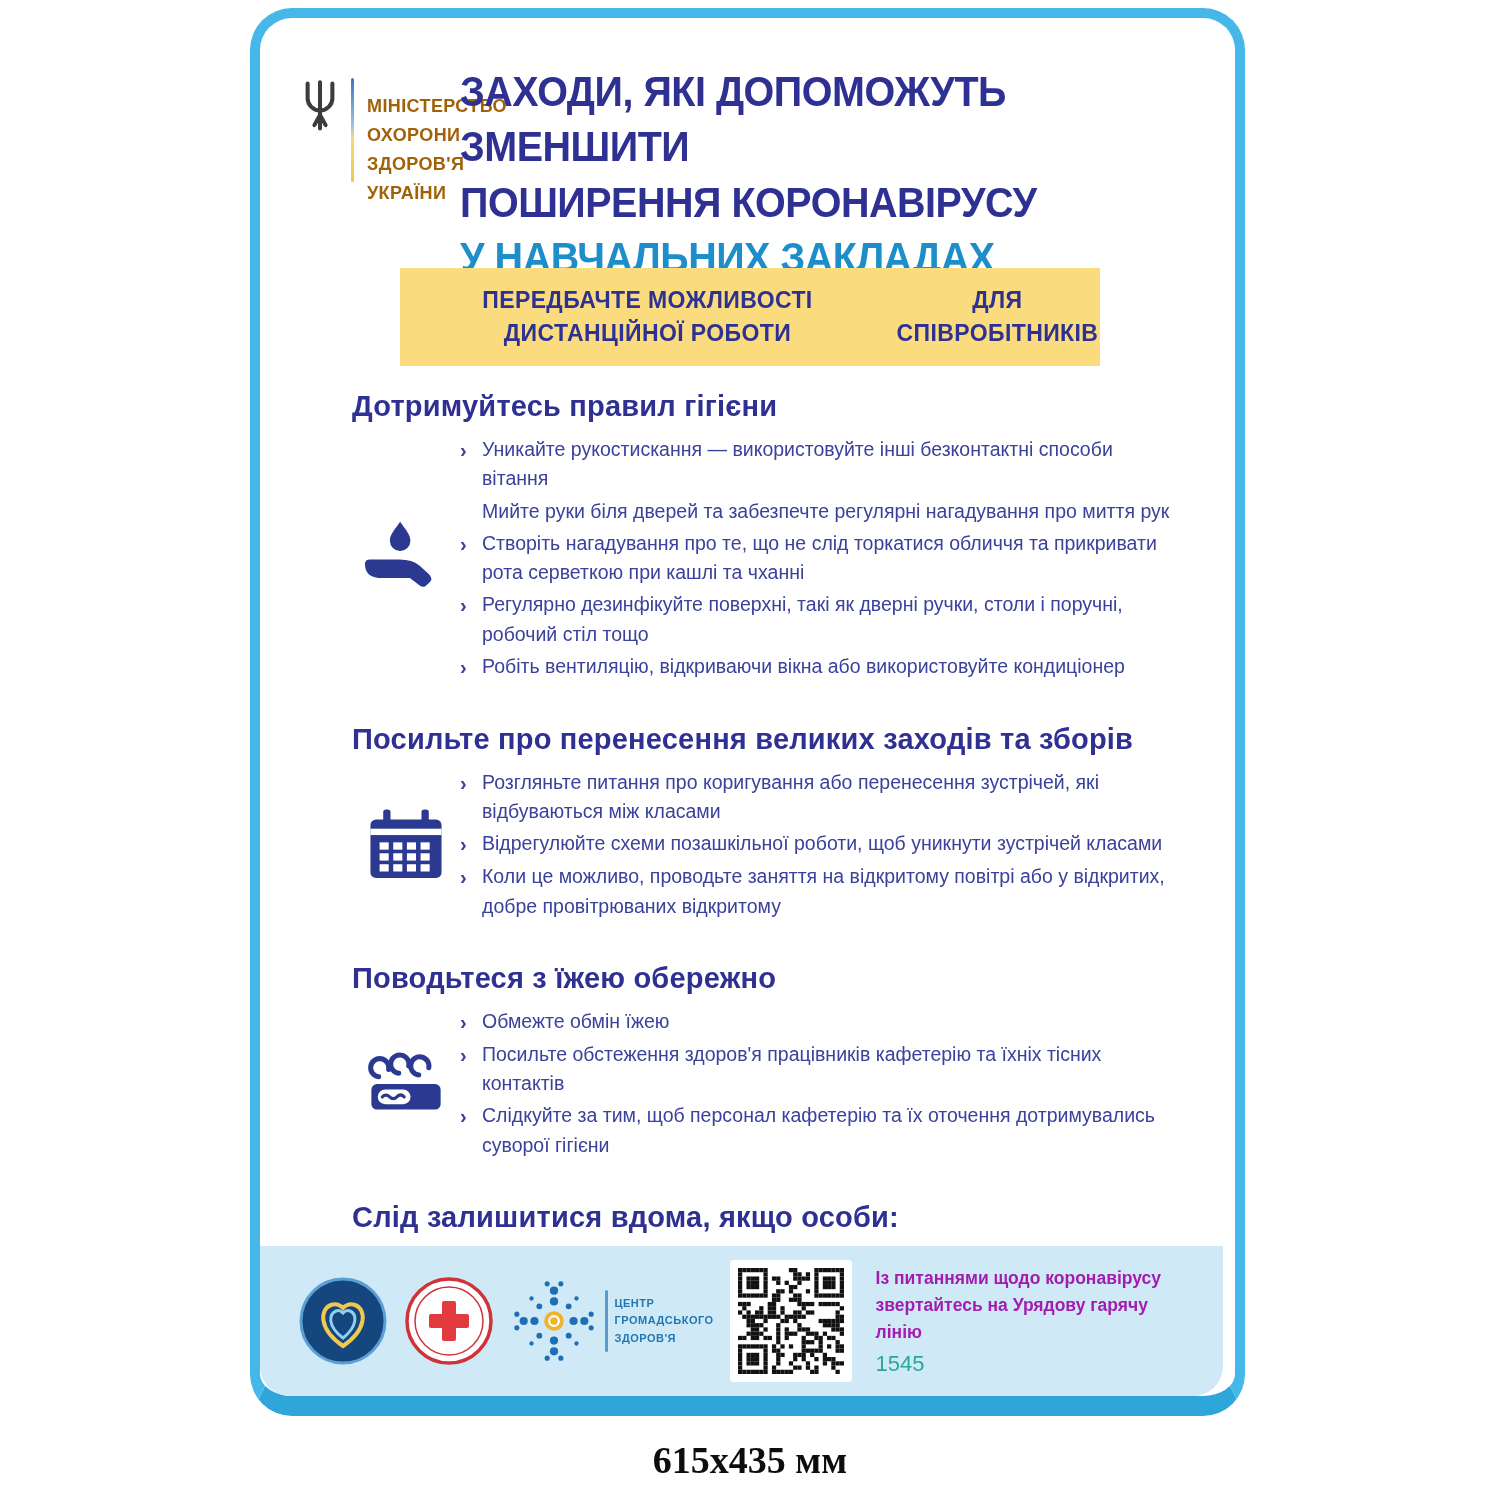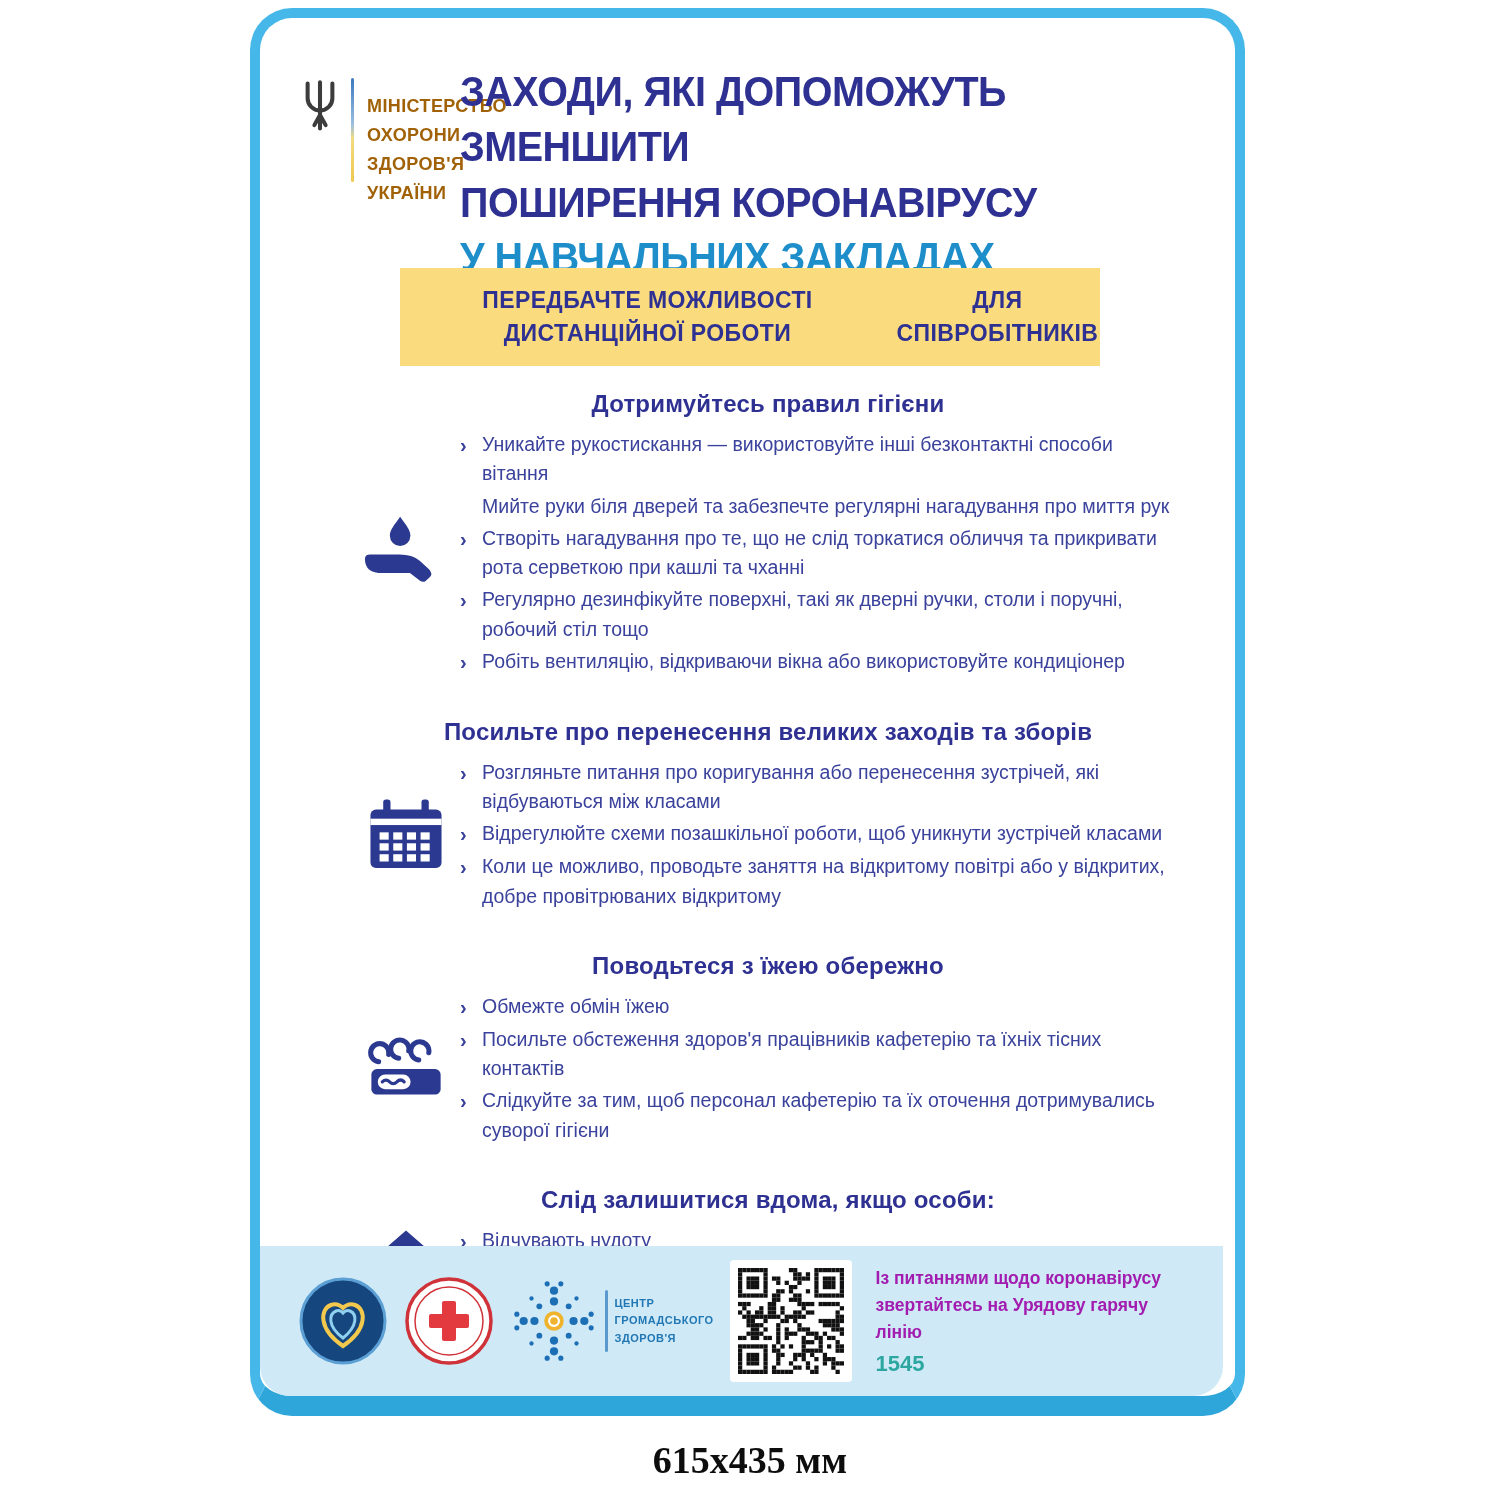--- a/index.html
+++ b/index.html
@@ -32,42 +32,42 @@
   
   .banner {
     position:absolute; left:140px; top:250px; width:700px; height:98px;
     background:#fadc7e; display:flex; flex-direction:row; align-items:center; justify-content:center;
     text-align:center;
   }
   .banner div { font-size:23px; font-weight:800; color:#2e3192; letter-spacing:0.4px; line-height:1.45; }
   
   .content { position:absolute; left:92px; top:372px; width:832px; }
   .section { margin-bottom:38px; }
-  .section h2 { font-size:24px; font-weight:800; color:#2e3192; margin-bottom:12px; letter-spacing:0.2px;text-align:center; }
+  .section h2 { font-size:29px; font-weight:800; color:#2e3192; margin-bottom:12px; letter-spacing:0.2px; }
   .sec-body { display:flex; }
   .icon-col { width:108px; flex:0 0 108px; display:flex; align-items:center; justify-content:center; }
   .bullets { flex:1; }
   .b-item { display:flex; margin-bottom:3px; }
   .b-mark { width:22px; flex:0 0 22px; color:#3a429c; font-size:20px; font-weight:700; line-height:1.5; }
   .b-text { color:#3a429c; font-size:19.5px; line-height:1.5; font-weight:500; }
   
   .footer {
     position:absolute; left:0; right:12px; bottom:0; height:150px;
     background:#cfe9f7; border-radius:0 0 30px 30px;
     display:flex; align-items:center; padding:0 24px 0 38px; gap:16px;
   }
   .logo-circ { width:90px; height:90px; flex:0 0 auto; }
   .phc-group { display:flex; align-items:center; gap:7px; flex:0 0 auto; }
   .phc-dots { width:88px; height:88px; }
   .phc-divider { width:2.5px; height:62px; background:#1d6fb5; opacity:0.65; border-radius:2px; }
   .phc-label { font-size:11px; font-weight:800; color:#2077b4; letter-spacing:0.5px; line-height:1.55; }
   .qr-box { width:122px; height:122px; background:#ffffff; padding:8px; border-radius:4px; flex:0 0 auto; }
   .hotline { margin-left:8px; }
   .hotline .hl { font-size:17.5px; font-weight:800; color:#a21caf; line-height:1.55; }
-  .hotline .hn { font-size:22px; font-weight:700; color:#2ca7a0; margin-top:5px; }
+  .hotline .hn { font-size:22px; font-weight:400; color:#2ca7a0; margin-top:5px; }
   
   .caption {
     position:absolute; left:0; right:0; top:1438px; text-align:center;
     font-family:"Liberation Serif", serif; font-size:38px; font-weight:700; color:#0d0d0d;
   }
   svg { display:block; }
 </style>
 </head>
 <body>
 

